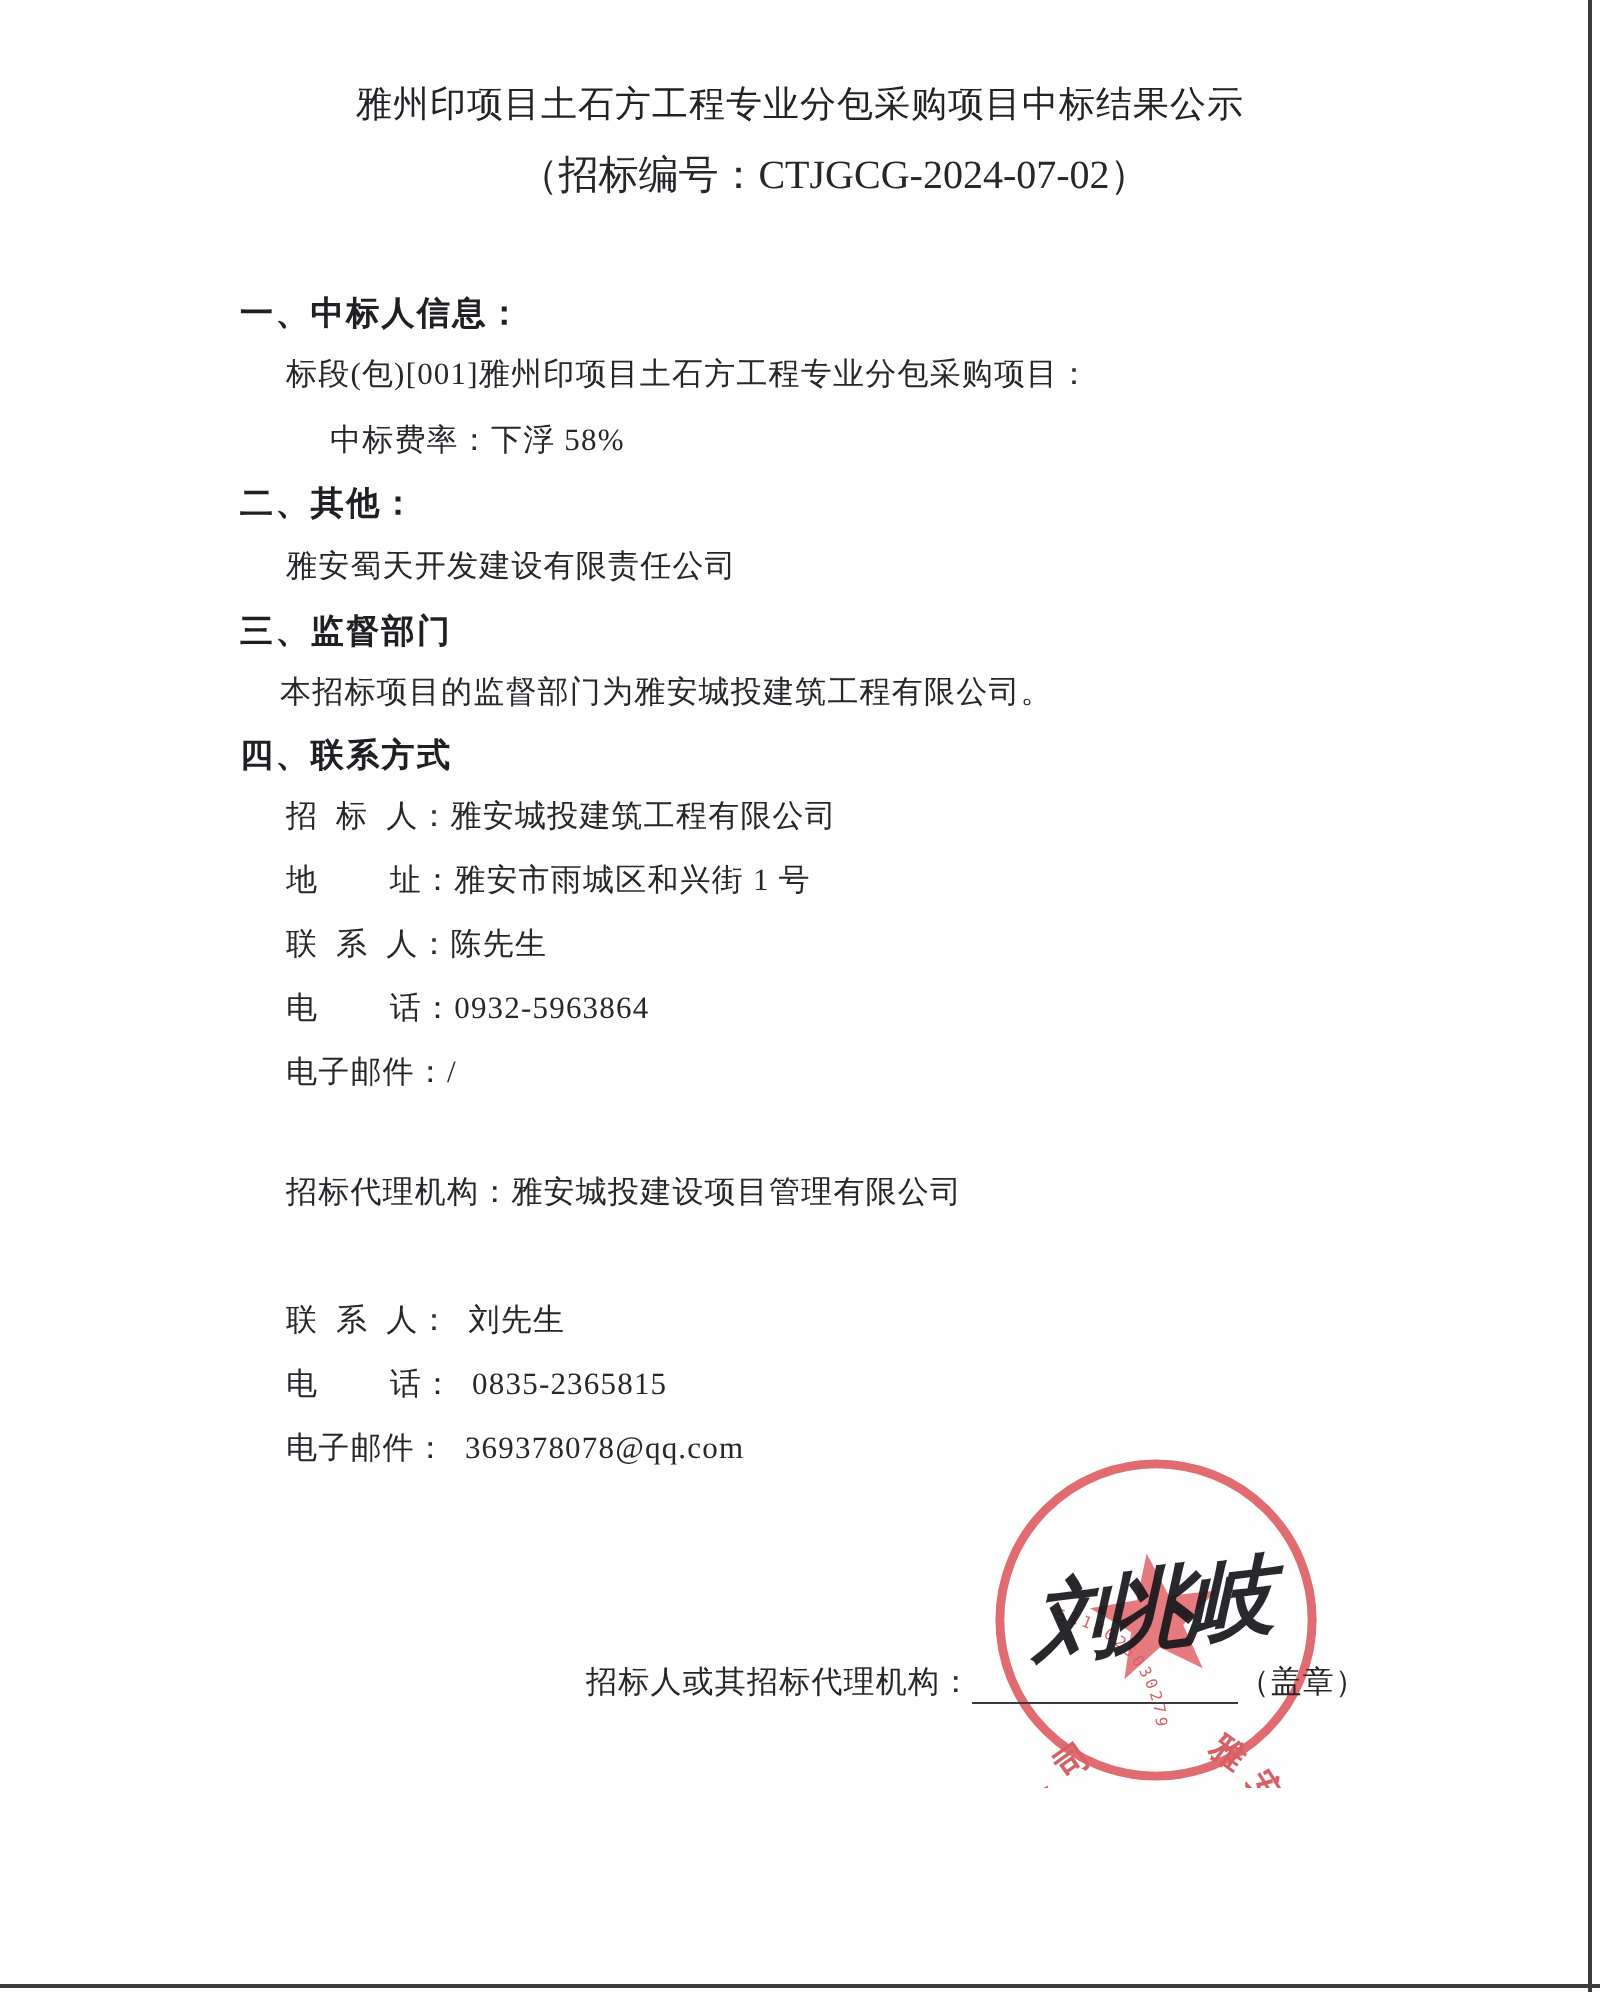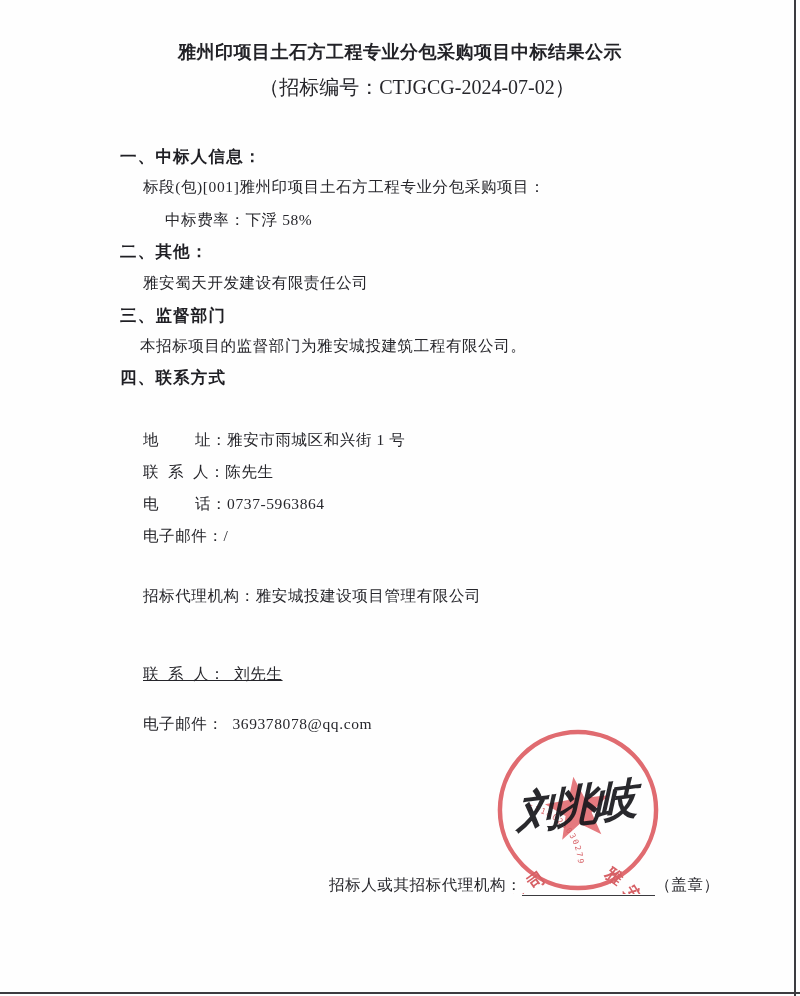--- a/index.html
+++ b/index.html
@@ -1,21 +1,21 @@
 <!DOCTYPE html>
 <html><head>
 <meta charset="utf-8">
 <style>
   html,body{margin:0;padding:0;background:#ffffff;}
   .page{
     position:relative;width:800px;height:996px;background:#fefefe;
     font-family:"Liberation Serif", serif;color:#26262b;overflow:hidden;
   }
   .abs{position:absolute;white-space:pre;}
-  .doc-title{left:0;top:40px;width:100%;text-align:center;font-size:18px;font-weight:bold;letter-spacing:0.5px;color:#222227;}
+  .doc-title{left:0;top:40px;width:100%;text-align:center;font-size:18px;font-weight:normal;letter-spacing:0.5px;color:#222227;}
   .doc-subtitle{left:17px;top:74px;width:100%;text-align:center;font-size:20px;color:#26262b;}
   .heading{font-size:16.5px;font-weight:bold;letter-spacing:1.2px;color:#1f1f24;}
   .body-line{font-size:15.5px;letter-spacing:0.6px;}
   .winner-row{display:flex;gap:42px;}
   .sig-row{display:flex;align-items:flex-end;}
   .blank-line{display:inline-block;border-bottom:1.5px solid #3a3a3e;height:17px;}
   .blank-sign{width:82px;}
   .blank-seal{width:133px;}
   .stamp{position:absolute;left:494px;top:726px;width:168px;height:168px;mix-blend-mode:multiply;opacity:0.88;}
   .signature{
@@ -41,48 +41,50 @@
   </div>
 
   <div class="abs heading" style="left:120px;top:241px;">二、其他：</div>
   <div class="abs body-line" style="left:143px;top:273px;">雅安蜀天开发建设有限责任公司</div>
 
   <div class="abs heading" style="left:120px;top:305px;">三、监督部门</div>
   <div class="abs body-line" style="left:140px;top:336px;">本招标项目的监督部门为雅安城投建筑工程有限公司。</div>
 
   <div class="abs heading" style="left:120px;top:367px;text-align:center;">四、联系方式</div>
 
+  <div class="abs body-line" style="left:143px;top:398px;">招  标  人：雅安城投建筑工程有限公司</div>
   <div class="abs body-line" style="left:143px;top:430px;">地        址：雅安市雨城区和兴街 1 号</div>
   <div class="abs body-line" style="left:143px;top:462px;font-family:Liberation Serif, serif;">联  系  人：陈先生</div>
-  <div class="abs body-line" style="left:143px;top:494px;">电        话：0737-5963864</div>
+  <div class="abs body-line" style="left:143px;top:494px;">电        话：0932-5963864</div>
   <div class="abs body-line" style="left:143px;top:526px;">电子邮件：/</div>
 
   <div class="abs body-line" style="left:143px;top:586px;">招标代理机构：雅安城投建设项目管理有限公司</div>
-  <div class="abs body-line" style="left:143px;top:664px;text-decoration:underline;">联  系  人：  刘先生</div>
+  <div class="abs body-line" style="left:143px;top:650px;">联  系  人：  刘先生</div>
+  <div class="abs body-line" style="left:143px;top:682px;">电        话：  0835-2365815</div>
   <div class="abs body-line" style="left:143px;top:714px;">电子邮件：  369378078@qq.com</div>
 
   <svg class="stamp" viewBox="0 0 170 170" aria-hidden="true">
     <defs>
       <path id="ringPath" d="M 85,147 A 62,62 0 1 1 84.96,147" fill="none"></path>
       <path id="codePath" d="M 29,85 A 56,56 0 0 1 85,141" fill="none"></path>
     </defs>
     <circle cx="85" cy="85" r="79" fill="none" stroke-width="4.5" stroke="#dd565c"></circle>
     <polygon points="85,51 93.2,73.7 117.3,74.5 98.3,89.3 105,112.5 85,99 65,112.5 71.7,89.3 52.7,74.5 76.8,73.7" transform="rotate(-8 85 85)" opacity="0.85" fill="#dd4c52"></polygon>
     <text font-size="17" font-weight="bold" letter-spacing="7" font-family="Liberation Serif, serif">
       <textPath href="#ringPath" startOffset="50%" text-anchor="middle" fill="#d24a50">雅安城投建设项目管理有限公司</textPath>
     </text>
     <text font-size="8" letter-spacing="1.5" font-family="DejaVu Sans Mono, monospace">
       <textPath href="#codePath" startOffset="6%" fill="#d24a50">5118025030279</textPath>
     </text>
   </svg>
 
 
   <div class="signature">刘兆岐</div>
 
-  <div class="abs sig-row" style="left:293px;top:875px;margin-left:36px;">
+  <div class="abs sig-row" style="left:293px;top:831px;">
     <span class="body-line">招标人或其招标代理机构：</span>
     <span class="blank-line blank-seal"></span>
     <span class="body-line">（盖章）</span>
   </div>
 
   <div class="scan-edge-right"></div>
   <div class="scan-edge-bottom"></div>
 </div>
 
 </body></html>

